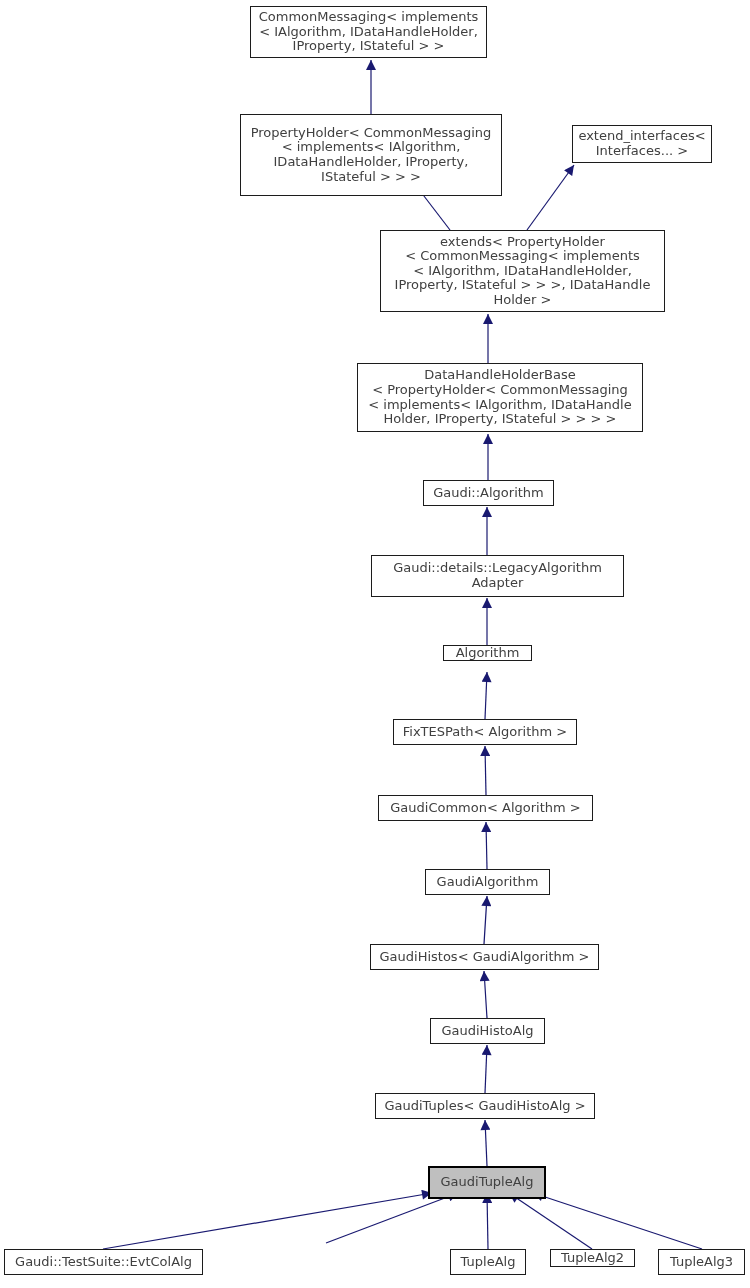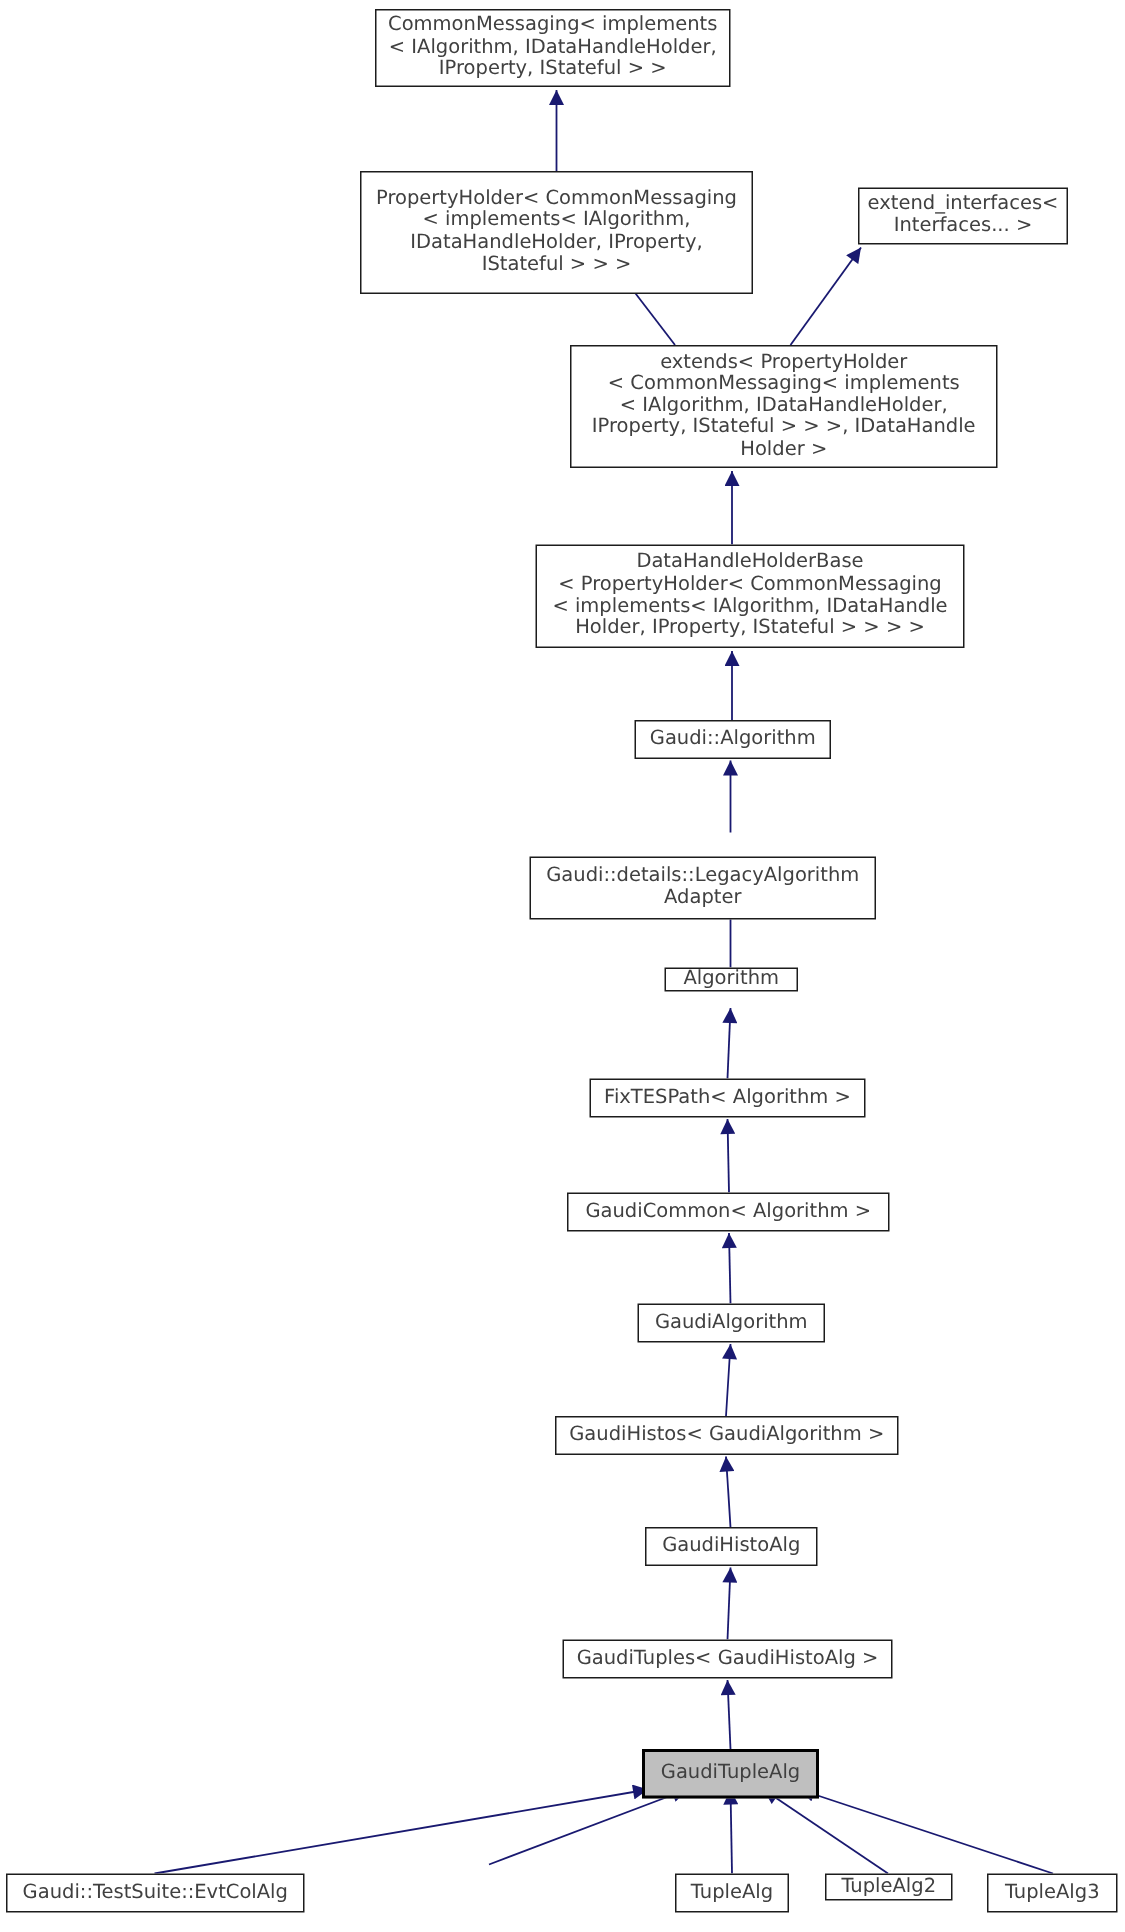--- a/index.html
+++ b/index.html
@@ -97,21 +97,21 @@
 IProperty, IStateful &gt; &gt; &gt;, IDataHandle
 Holder &gt;</div>
 
   <div class="node" style="left:345px; top:363px; width:286px; height:69px;margin-left:12px;">DataHandleHolderBase
 &lt; PropertyHolder&lt; CommonMessaging
 &lt; implements&lt; IAlgorithm, IDataHandle
 Holder, IProperty, IStateful &gt; &gt; &gt; &gt;</div>
 
   <div class="node" style="left:423px; top:480px; width:131px; height:26px;">Gaudi::Algorithm</div>
 
-  <div class="node" style="left:353px; top:555px; width:231px; height:42px;margin-top:16px;">Gaudi::details::LegacyAlgorithm
+  <div class="node" style="left:371px; top:555px; width:253px; height:42px;">Gaudi::details::LegacyAlgorithm
 Adapter</div>
 
   <div class="node" style="left:443px; top:645px; width:89px; height:16px;">Algorithm</div>
 
   <div class="node" style="left:393px; top:719px; width:184px; height:26px;">FixTESPath&lt; Algorithm &gt;</div>
 
   <div class="node" style="left:378px; top:795px; width:215px; height:26px;">GaudiCommon&lt; Algorithm &gt;</div>
 
   <div class="node" style="left:425px; top:869px; width:125px; height:26px;">GaudiAlgorithm</div>
 

